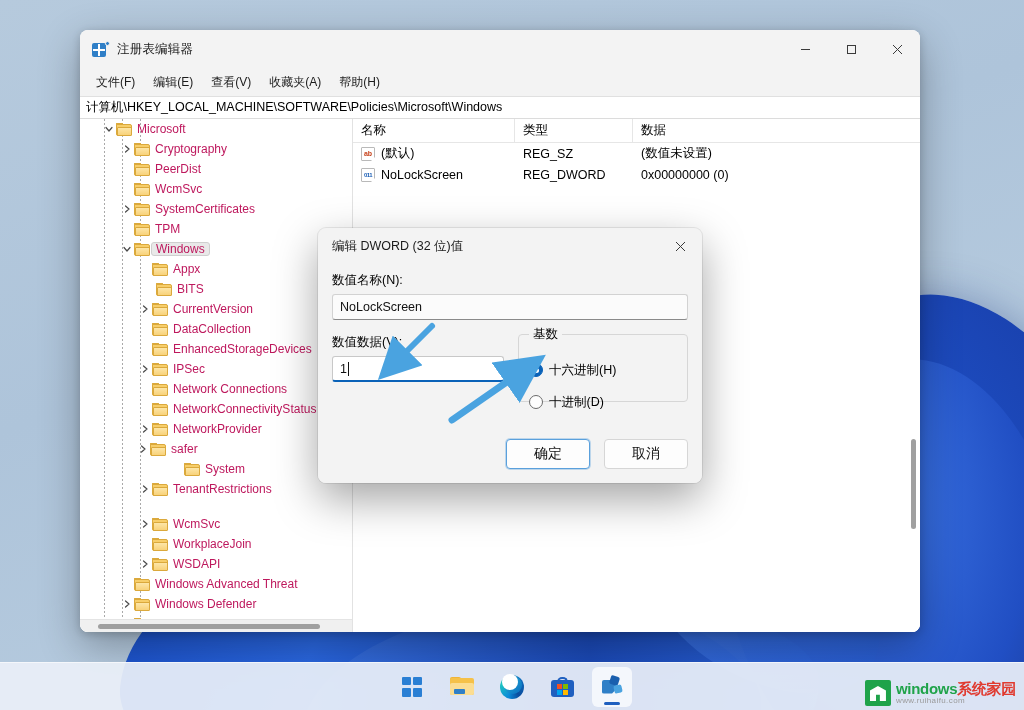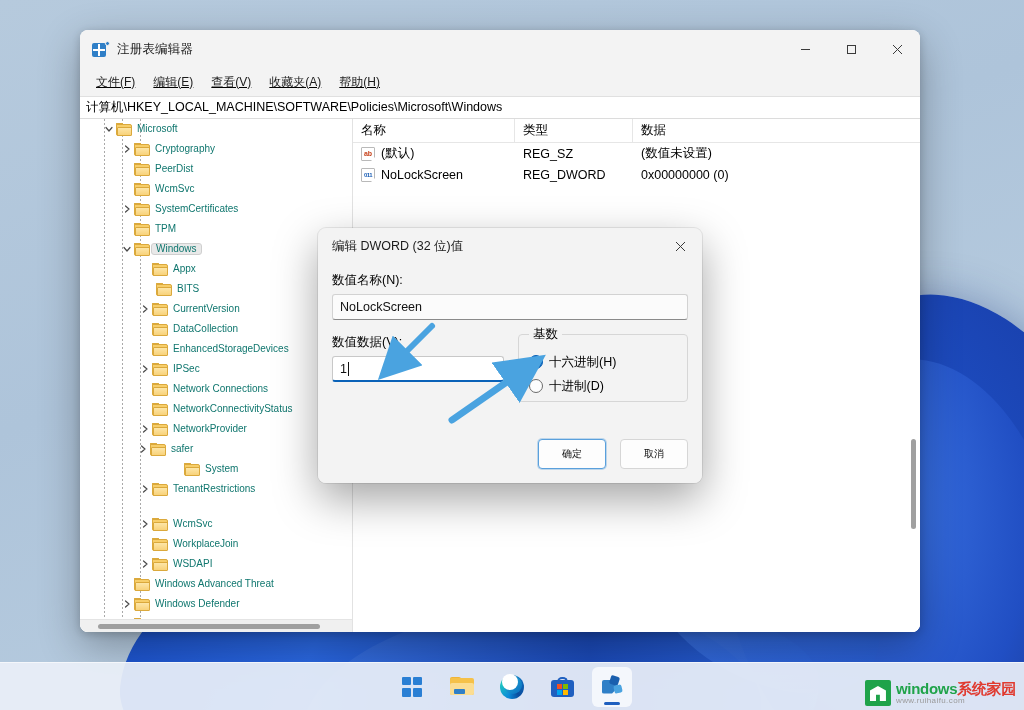--- a/index.html
+++ b/index.html
@@ -82,21 +82,21 @@
   }
   .wincontrols { position: absolute; right: 0; top: 0; height: 38px; display: flex; }
   .wc {
     width: 46px; height: 38px; display: flex; align-items: center; justify-content: center;
     color: #3a3a3a;
   }
   .wc svg { display: block; }
 
   #menubar {
     height: 28px; flex: 0 0 28px; background: #f3f3f3;
-    display: flex; align-items: center; padding-left: 8px; gap: 2px; text-decoration: underline;
+    display: flex; align-items: center; padding-left: 8px; gap: 2px;
   }
   .menu-item {
     font-size: 12px; color: #1b1b1b; padding: 4px 8px; border-radius: 4px; white-space: nowrap;
   }
 
   #addressbar {
     height: 23px; flex: 0 0 23px; background: #ffffff;
     border-top: 1px solid #e0e0e0; border-bottom: 1px solid #dcdcdc;
     display: flex; align-items: center; padding: 0 6px;
     font-size: 12.5px; color: #000;
@@ -106,21 +106,21 @@
   #panes { flex: 1 1 auto; display: flex; min-height: 0; position: relative; }
 
   
   #tree-pane {
     width: 273px; flex: 0 0 273px; background: #fff; position: relative;
     overflow: hidden; border-right: 1px solid #e2e2e2;
   }
   #tree-scroll { position: absolute; left: 0; top: 0; right: 0; bottom: 13px; overflow: hidden; }
   .tnode {
     height: 20px; display: flex; align-items: center; position: relative;
-    font-size: 10px; color: #0f766e; white-space: nowrap;
+    font-size: 12px; color: #be185d; white-space: nowrap;
   }
   .tnode.sel .tlabel {
     background: #e9e9e9; border: 1px solid #cfcfcf; border-radius: 3px;
     padding: 0 4px; margin-left: -4px;
   }
   .chev {
     width: 14px; flex: 0 0 14px; display: flex; align-items: center; justify-content: center;
     color: #4a4a4a;
   }
   .chev svg { display: block; }
@@ -223,36 +223,36 @@
   }
   .caret {
     display: inline-block; width: 1px; height: 14px; background: #111; margin-left: 1px;
     vertical-align: middle;
   }
   fieldset#base-group {
     flex: 1 1 auto; border: 1px solid #d6d6d6; border-radius: 4px;
     padding: 6px 10px 10px 10px; margin-top: -8px; height: 76px;
   }
   #base-group legend { font-size: 12.5px; color: #000; padding: 0 4px; }
-  .radio-row { display: flex; align-items: center; height: 22px; margin-top: 2px; }
+  .radio-row { display: flex; align-items: center; height: 22px; margin-top: 10px; }
   .radio {
     width: 14px; height: 14px; border-radius: 50%; border: 1px solid #6b6b6b;
     background: #fdfdfd; margin-right: 6px; position: relative; flex: 0 0 14px;
   }
   .radio.on { border: 1px solid #0a62b8; background: #0a62b8; }
   .radio.on::after {
     content: ""; position: absolute; left: 3.5px; top: 3.5px;
     width: 5px; height: 5px; border-radius: 50%; background: #fff;
   }
   .radio-label { font-size: 12.5px; color: #000; }
   #dlg-buttons {
     position: absolute; right: 14px; bottom: 14px; display: flex; gap: 14px;
   }
   .dlg-btn {
-    width: 68px; height: 30px; border-radius: 4px; font-size: 10px; color: #111;
+    width: 84px; height: 30px; border-radius: 4px; font-size: 14px; color: #111;
     display: flex; align-items: center; justify-content: center;
     background: #fdfdfd; border: 1px solid #d6d6d6;
   }
   .dlg-btn.primary { border: 1px solid #5aa0dc; box-shadow: 0 0 0 1px rgba(90,160,220,.35); }
 
   
   #annot { position: absolute; left: 0; top: 0; width: 1024px; height: 710px; z-index: 40; pointer-events: none; }
 
   
   #taskbar {

